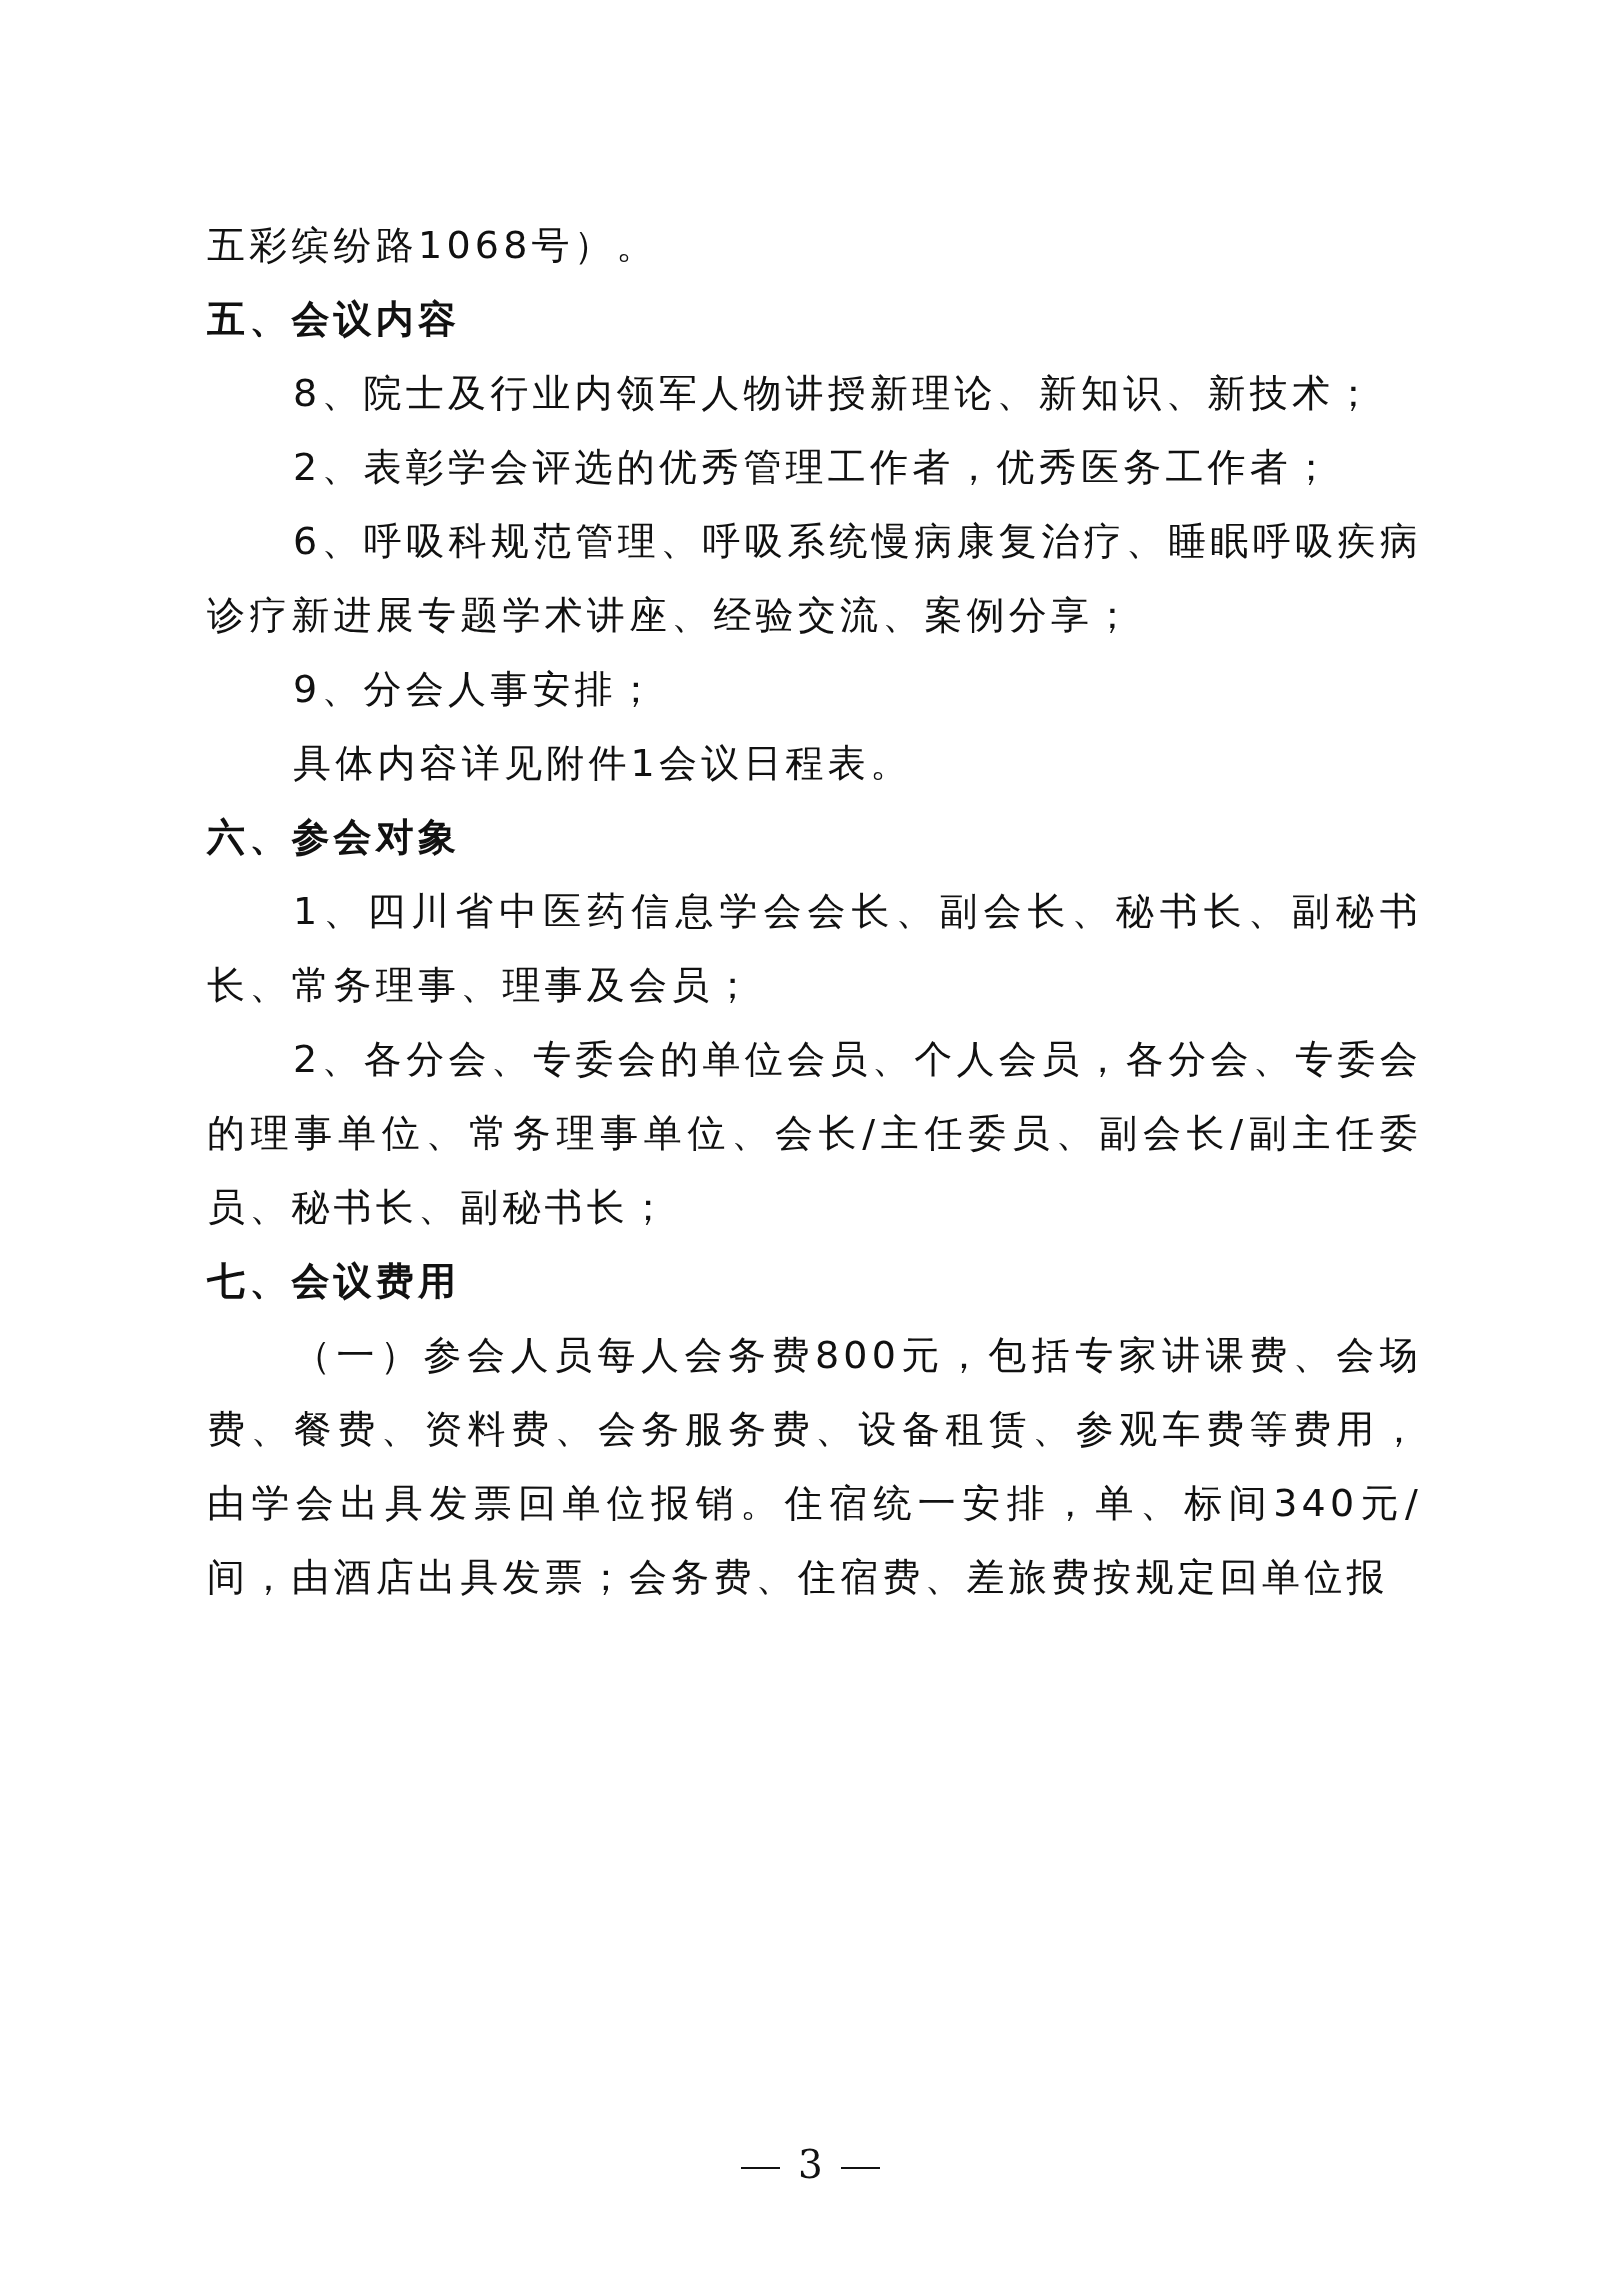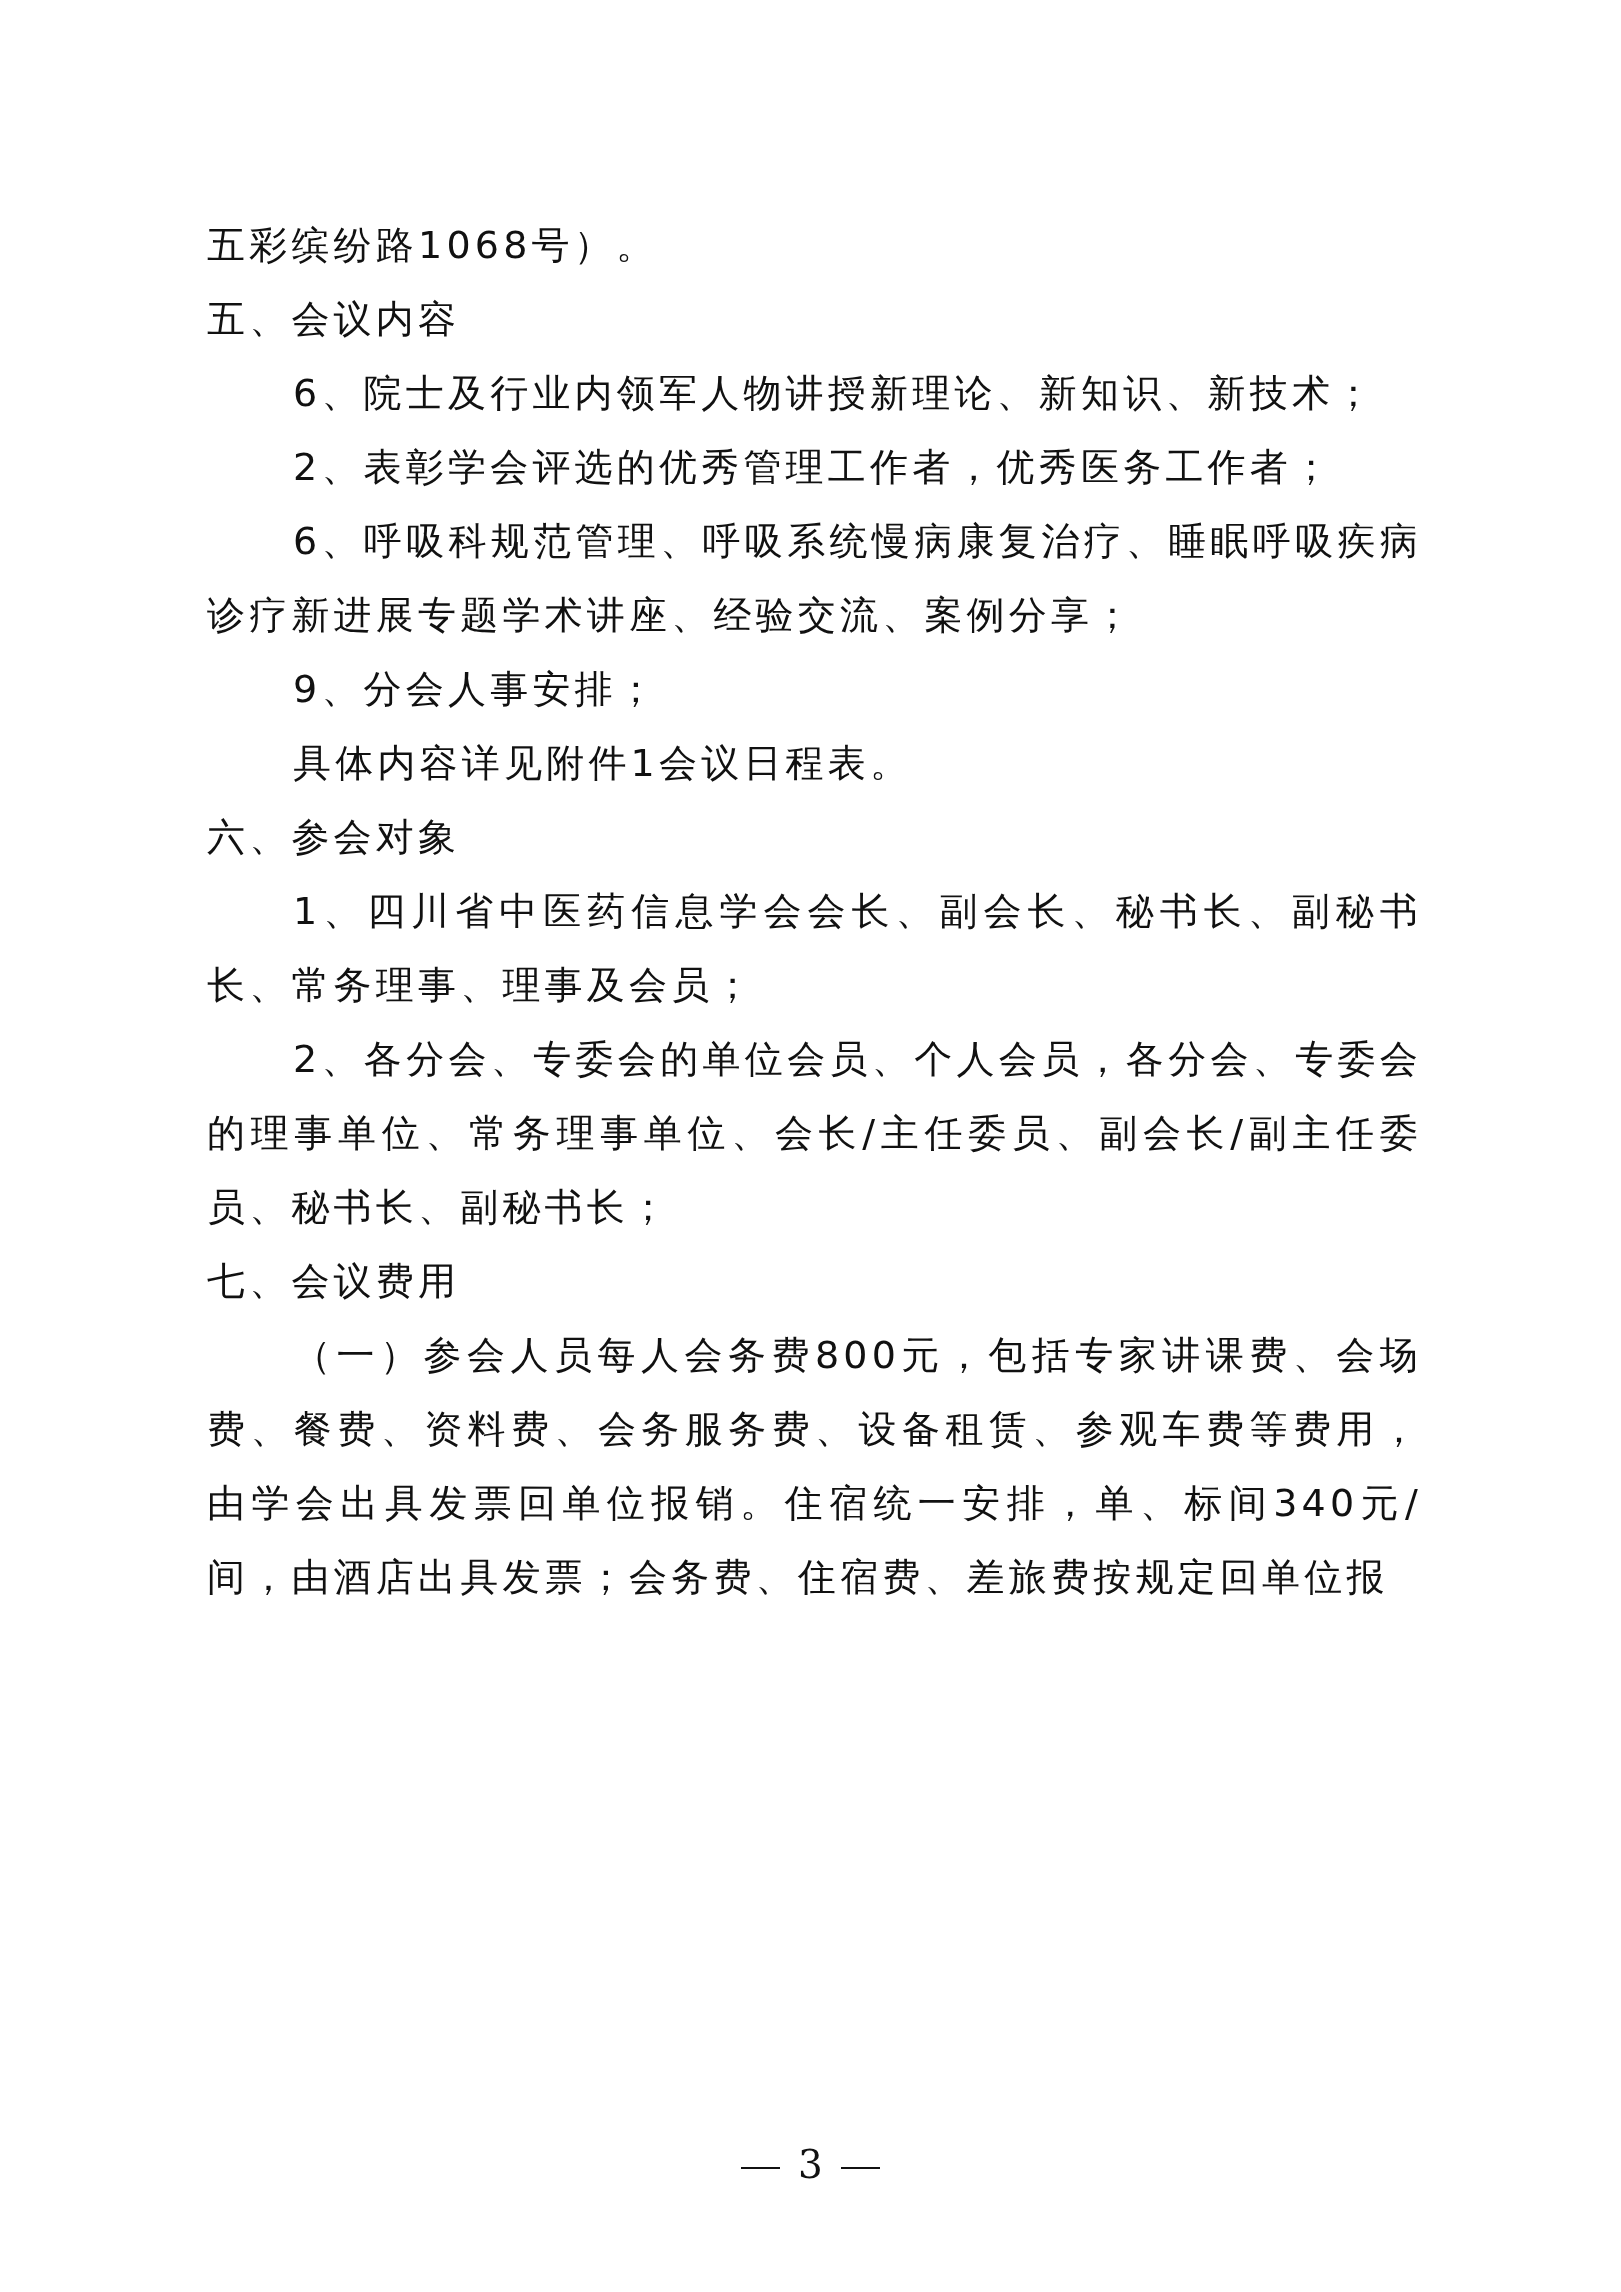--- a/index.html
+++ b/index.html
@@ -9,35 +9,35 @@
   }
   .content {
     position: absolute; left: 207px; top: 208px; width: 1215px;
     font-family: "DejaVu Sans", "Liberation Sans", sans-serif;
     font-size: 38px; line-height: 74px; color: #111;
     letter-spacing: 4.2px;
     text-align: justify;
   }
   .content p { margin: 0; }
   .indent { text-indent: 86px; }
-  .heading { font-weight: normal; }
+  .heading { font-weight: bold; }
   .footer {
     position: absolute; left: 0; width: 1621px; top: 2142px; text-align: center;
     font-family: "DejaVu Serif", "Liberation Serif", serif; font-size: 39px; color: #111;
   }
   .footer .dash { display: inline-block; width: 39px; height: 0; border-top: 2px solid #111; vertical-align: middle; margin: 0 17.6px; }
 </style>
 </head>
 <body>
 
 <div class="page">
   <div class="content">
     <p>五彩缤纷路1068号）。</p>
     <p class="heading">五、会议内容</p>
-    <p class="indent">6、院士及行业内领军人物讲授新理论、新知识、新技术；</p>
+    <p class="indent">8、院士及行业内领军人物讲授新理论、新知识、新技术；</p>
     <p class="indent">2、表彰学会评选的优秀管理工作者，优秀医务工作者；</p>
     <p class="indent">6、呼吸科规范管理、呼吸系统慢病康复治疗、睡眠呼吸疾病诊疗新进展专题学术讲座、经验交流、案例分享；</p>
     <p class="indent">9、分会人事安排；</p>
     <p class="indent">具体内容详见附件1会议日程表。</p>
     <p class="heading">六、参会对象</p>
     <p class="indent">1、四川省中医药信息学会会长、副会长、秘书长、副秘书长、常务理事、理事及会员；</p>
     <p class="indent">2、各分会、专委会的单位会员、个人会员，各分会、专委会的理事单位、常务理事单位、会长/主任委员、副会长/副主任委员、秘书长、副秘书长；</p>
     <p class="heading">七、会议费用</p>
     <p class="indent">（一）参会人员每人会务费800元，包括专家讲课费、会场费、餐费、资料费、会务服务费、设备租赁、参观车费等费用，由学会出具发票回单位报销。住宿统一安排，单、标间340元/间，由酒店出具发票；会务费、住宿费、差旅费按规定回单位报</p>
   </div>

